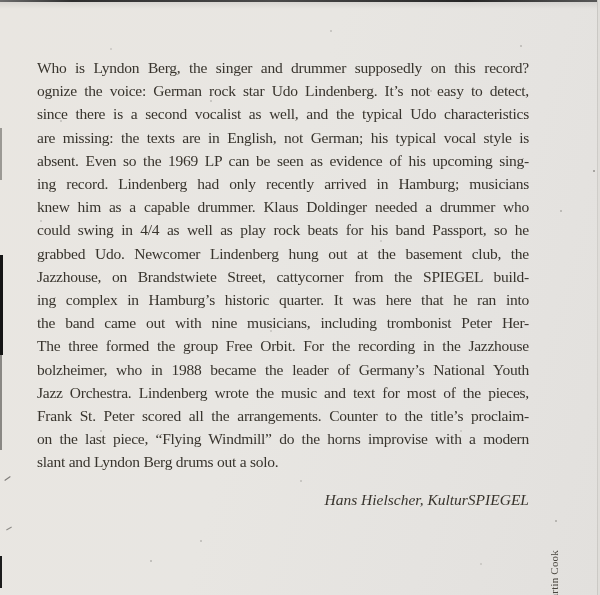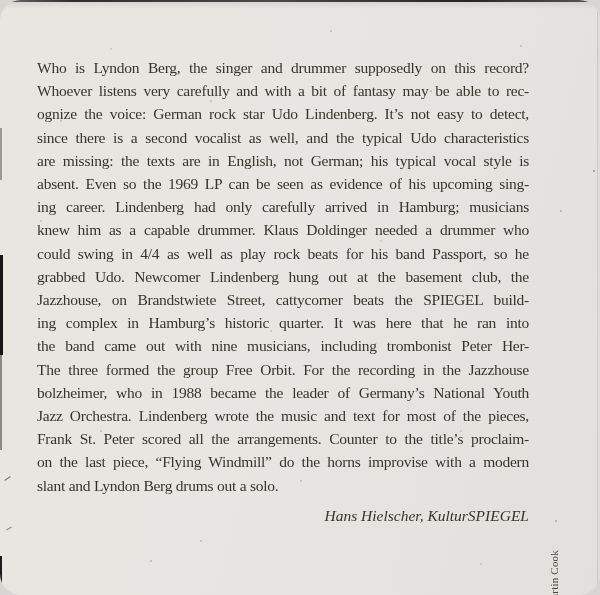--- a/index.html
+++ b/index.html
@@ -4,21 +4,20 @@
 <style>
   * { margin: 0; padding: 0; box-sizing: border-box; }
   html, body { background: #d8d6d2; }
   .page {
     position: relative;
     width: 600px;
     height: 595px;
     overflow: hidden;
     background: linear-gradient(105deg, #e9e6e1 0%, #e8e6e2 45%, #e5e3e0 75%, #e2e0dd 100%);
     font-family: "Liberation Serif", serif;
-    border-radius: 21px;
   }
   
   .edge-top {
     position: absolute; top: 0; left: 0; right: 0; height: 2px;
     background: linear-gradient(90deg, #6d6d6d 0%, #2e2e2e 12%, #4a4a4a 45%, #262626 78%, #585858 100%);
   }
   .edge-top-shadow {
     position: absolute; top: 2px; left: 0; right: 0; height: 7px;
     background: linear-gradient(#00000012, transparent);
   }
@@ -67,21 +66,21 @@
   }
   .line {
     text-align: justify;
     text-align-last: justify;
     white-space: nowrap;
   }
   .line.last {
     text-align-last: left;
   }
   .byline {
-    margin-top: 7px;
+    margin-top: 14px;
     text-align: right;
     font-style: italic;
     letter-spacing: 0;
   }
   .translation-credit {
     position: absolute;
     right: 40px;
     bottom: 45px;
     transform: rotate(-90deg);
     transform-origin: bottom right;
@@ -103,30 +102,29 @@
   <div class="edge-left-c"></div>
   <div class="edge-left-d"></div>
   <div class="scratch-a"></div>
   <div class="scratch-b"></div>
   <div class="edge-right-band"></div>
   <div class="edge-right"></div>
   <div class="speck"></div>
 
   <div class="textblock">
     <div class="line">Who is Lyndon Berg, the singer and drummer supposedly on this record?</div>
-    <div class="line">Whoever listens very carefully and with a bit of fantasy may be able to rec-</div>
     <div class="line">ognize the voice: German rock star Udo Lindenberg. It’s not easy to detect,</div>
     <div class="line">since there is a second vocalist as well, and the typical Udo characteristics</div>
     <div class="line">are missing: the texts are in English, not German; his typical vocal style is</div>
     <div class="line">absent. Even so the 1969 LP can be seen as evidence of his upcoming sing-</div>
-    <div class="line">ing career. Lindenberg had only carefully arrived in Hamburg; musicians</div>
+    <div class="line">ing record. Lindenberg had only recently arrived in Hamburg; musicians</div>
     <div class="line">knew him as a capable drummer. Klaus Doldinger needed a drummer who</div>
     <div class="line">could swing in 4/4 as well as play rock beats for his band Passport, so he</div>
     <div class="line">grabbed Udo. Newcomer Lindenberg hung out at the basement club, the</div>
-    <div class="line">Jazzhouse, on Brandstwiete Street, cattycorner beats the SPIEGEL build-</div>
+    <div class="line">Jazzhouse, on Brandstwiete Street, cattycorner from the SPIEGEL build-</div>
     <div class="line">ing complex in Hamburg’s historic quarter. It was here that he ran into</div>
     <div class="line">the band came out with nine musicians, including trombonist Peter Her-</div>
     <div class="line">The three formed the group Free Orbit. For the recording in the Jazzhouse</div>
     <div class="line">bolzheimer, who in 1988 became the leader of Germany’s National Youth</div>
     <div class="line">Jazz Orchestra. Lindenberg wrote the music and text for most of the pieces,</div>
     <div class="line">Frank St. Peter scored all the arrangements. Counter to the title’s proclaim-</div>
     <div class="line">on the last piece, “Flying Windmill” do the horns improvise with a modern</div>
     <div class="line last">slant and Lyndon Berg drums out a solo.</div>
     <div class="byline">Hans Hielscher, KulturSPIEGEL</div>
   </div>

